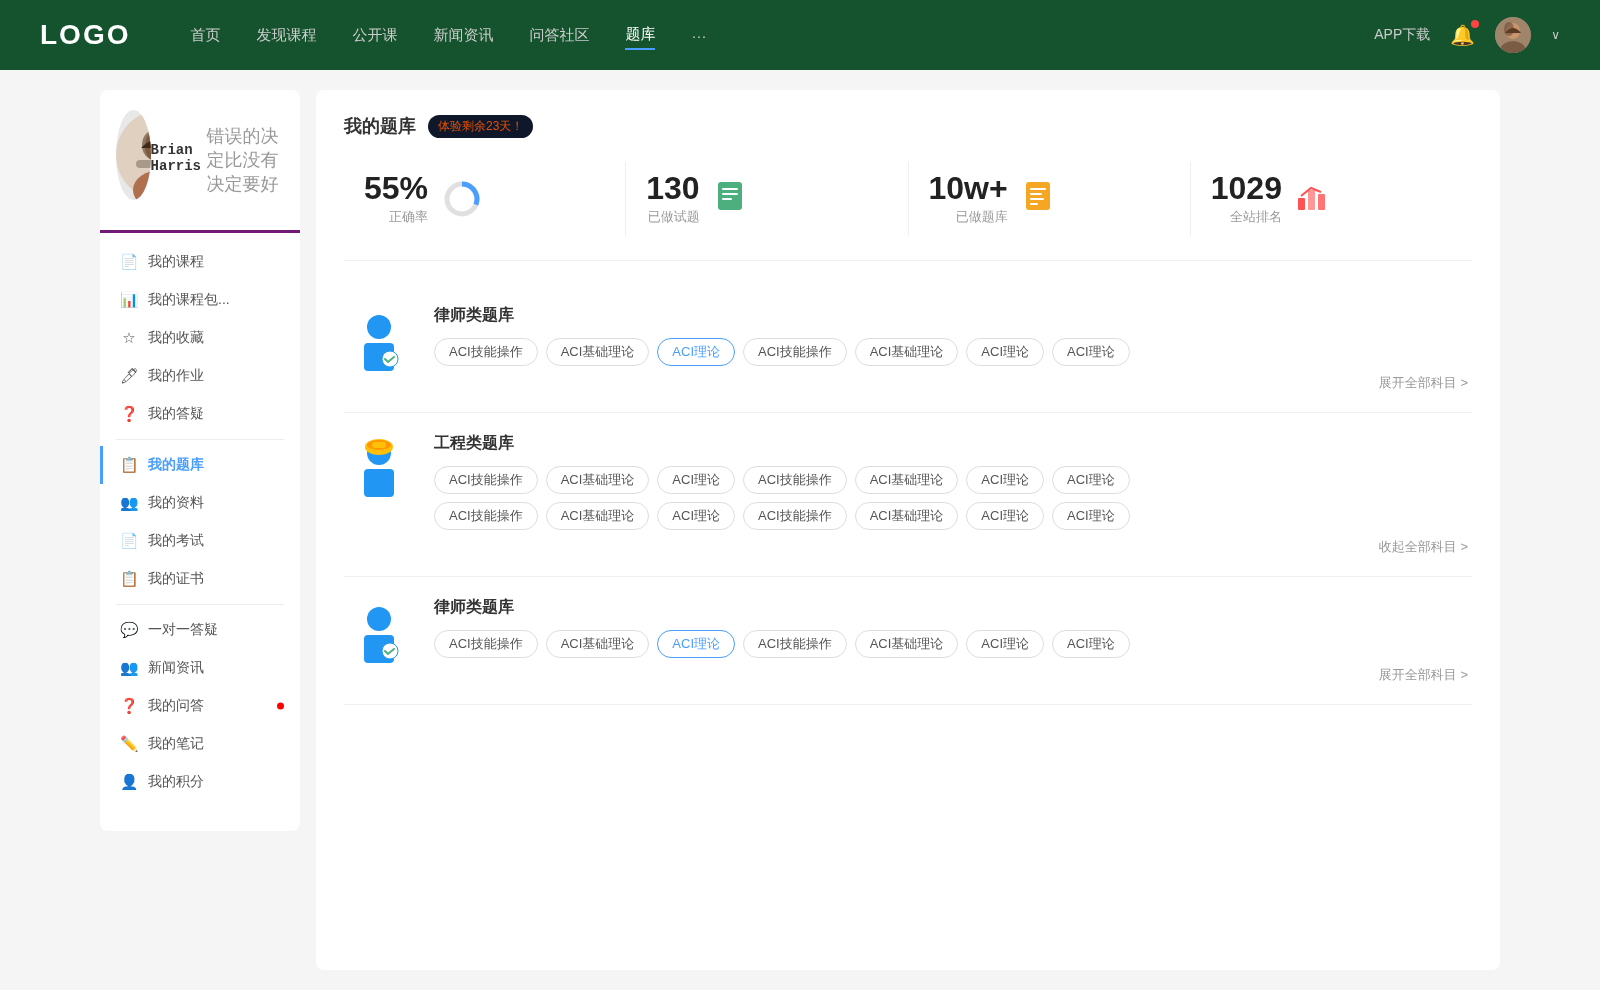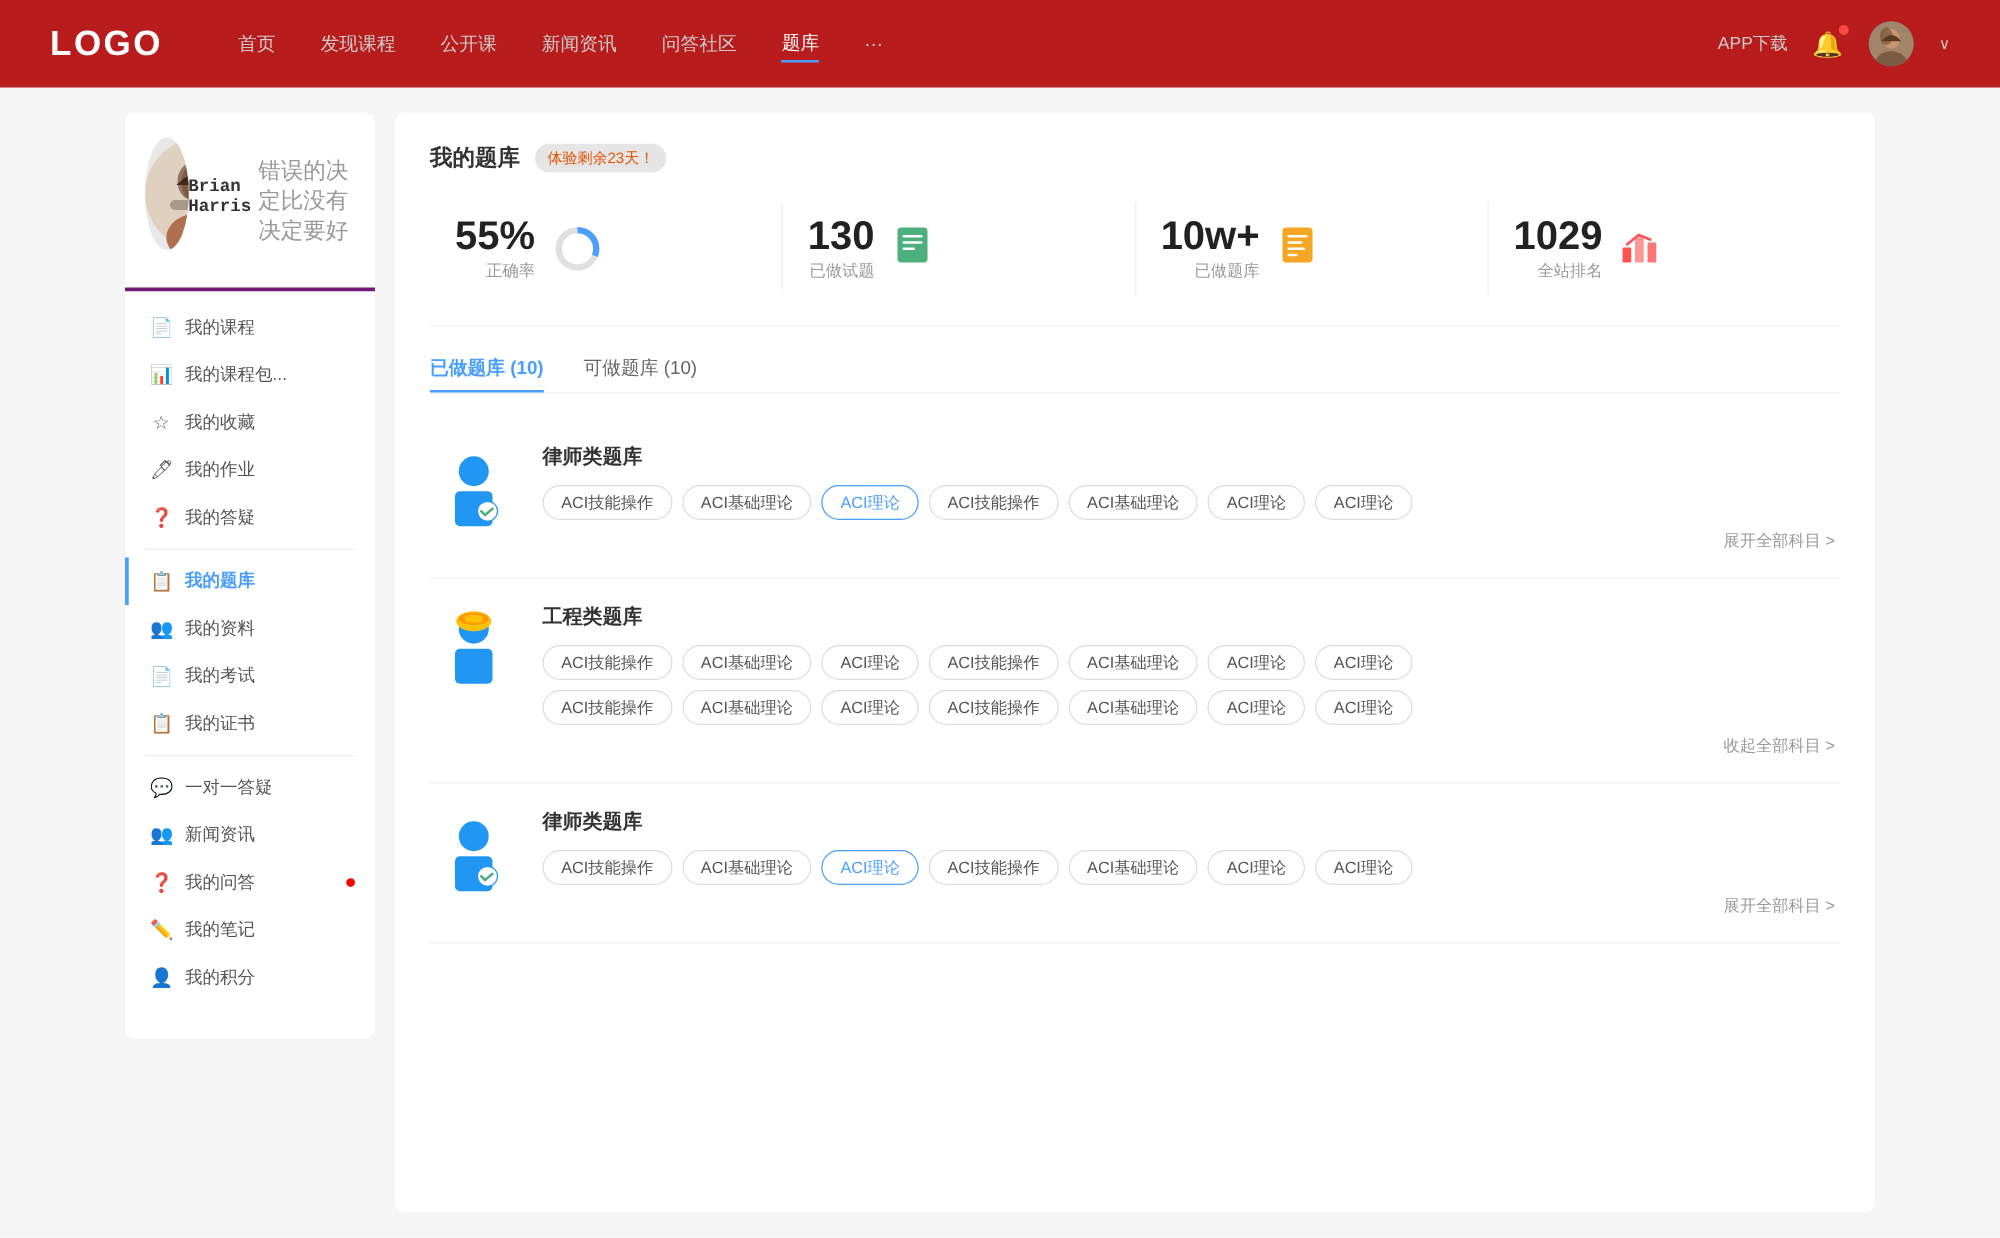--- a/index.html
+++ b/index.html
@@ -1,20 +1,20 @@
 <!DOCTYPE html>
 <html><head>
   <meta charset="utf-8">
   <style>
     * { box-sizing: border-box; margin: 0; padding: 0; }
     body { font-family: 'PingFang SC', 'Microsoft YaHei', sans-serif; background: #f5f5f5; min-height: 990px; }
 
     
     .navbar {
-      background: #b91c1c;
+      background: #14532d;
       height: 70px;
       display: flex;
       align-items: center;
       padding: 0 40px;
       position: sticky;
       top: 0;
       z-index: 100;
     }
     .navbar-logo {
       color: white;
@@ -183,21 +183,21 @@
       align-items: center;
       gap: 12px;
       margin-bottom: 24px;
     }
     .page-title {
       font-size: 18px;
       font-weight: 600;
       color: #333;
     }
     .trial-badge {
-      background: #e5e5e5;
+      background: #0f172a;
       color: #e65100;
       font-size: 12px;
       padding: 3px 10px;
       border-radius: 12px;
     }
 
     
     .stats-row {
       display: flex;
       border-bottom: 1px solid #f0f0f0;
@@ -488,24 +488,20 @@
           <svg width="32" height="32" viewBox="0 0 32 32">
             <rect x="2" y="18" width="7" height="12" rx="1" fill="#ff5252"></rect>
             <rect x="12" y="10" width="7" height="20" rx="1" fill="#ff5252" opacity="0.6"></rect>
             <rect x="22" y="14" width="7" height="16" rx="1" fill="#ff5252" opacity="0.8"></rect>
             <polyline points="5,16 15,8 25,12" stroke="#ff5252" stroke-width="2" fill="none"></polyline>
           </svg>
         </div>
       </div>
     </div>
 
-    <div class="tabs-row">
-      <div class="tab-item active">已做题库 (10)</div>
-      <div class="tab-item">可做题库 (10)</div>
-    </div>
 
     <div class="bank-card">
       <div class="bank-icon">
         <svg viewBox="0 0 70 70" width="70" height="70">
           <circle cx="35" cy="22" r="12" fill="#2196f3"></circle>
           <rect x="20" y="38" width="30" height="28" rx="4" fill="#2196f3"></rect>
           <circle cx="46" cy="54" r="8" fill="white" stroke="#2196f3" stroke-width="1"></circle>
           <path d="M41 54 l3 3 6-5" stroke="#4caf7d" stroke-width="2" fill="none" stroke-linecap="round"></path>
         </svg>
       </div>

